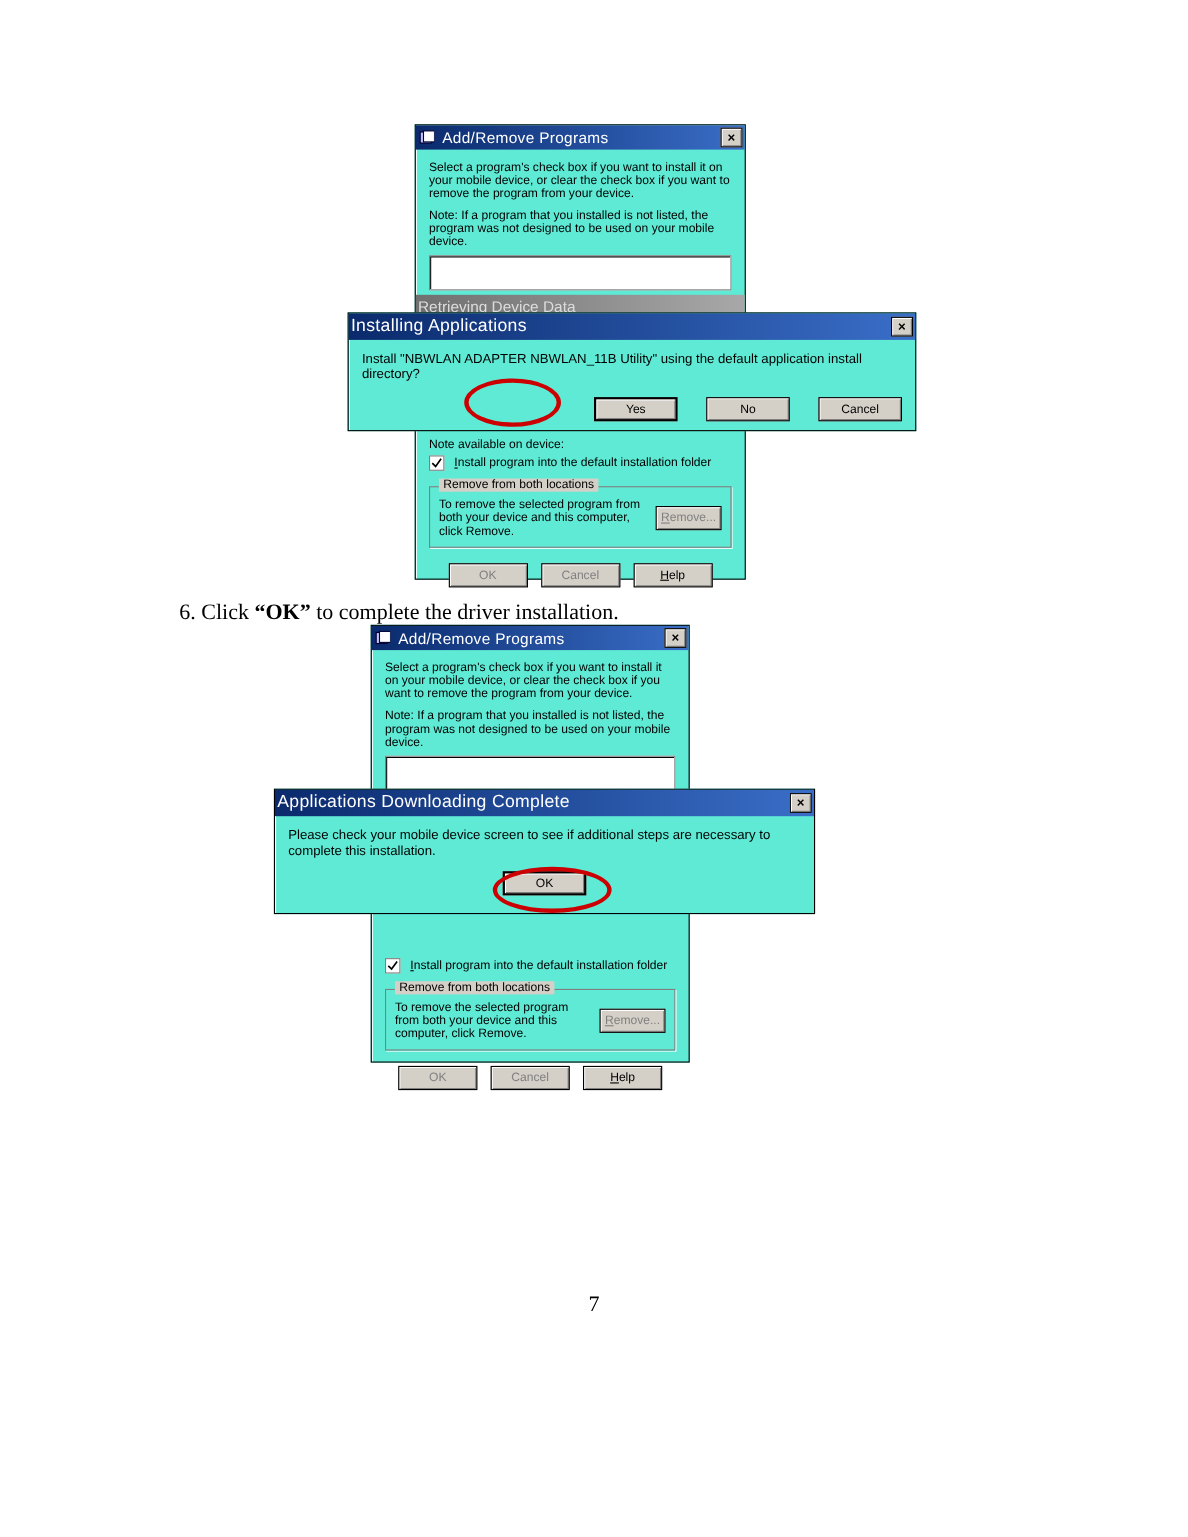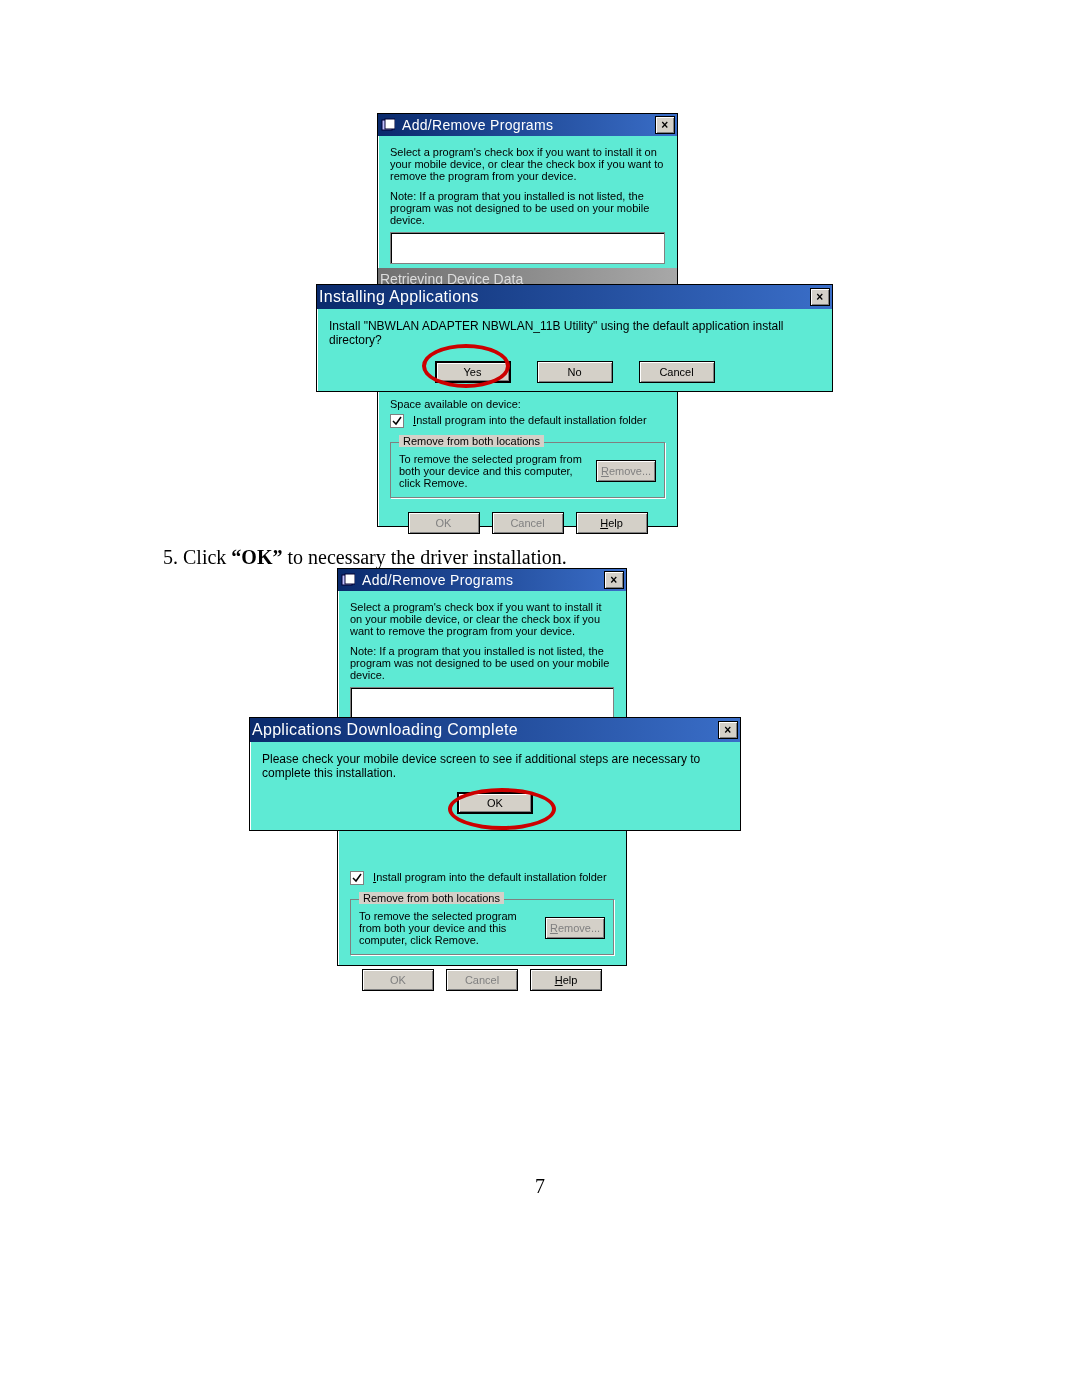--- a/index.html
+++ b/index.html
@@ -45,21 +45,21 @@
     <div class="sans" style="padding:10px 12px 0 12px">
       <div>Select a program's check box if you want to install it on your mobile device, or clear the check box if you want to remove the program from your device.</div>
       <div style="margin-top:8px">Note:  If a program that you installed is not listed, the program was not designed to be used on your mobile device.</div>
       <div class="listbox" style="height:30px;margin-top:6px"></div>
 
       <div class="inactive-title" style="margin:4px -12px 0 -12px">
         <span>Retrieving Device Data</span>
       </div>
 
       <div style="height:108px"></div>
-      <div>Space available on device:</div>
+      <div>Note available on device:</div>
       <div style="margin-top:4px">
         <span class="chk">
           <svg width="10" height="10">
               <polyline points="1,5 4,8 9,1" fill="none" stroke="#000" stroke-width="1.5"></polyline>
             </svg>
         </span>
         <span><span class="underline">I</span><span></span>nstall program into the default installation folder</span>
       </div>
       <div class="groupbox" style="margin-top:14px">
         <span class="group-legend">Remove from both locations</span>
@@ -76,31 +76,31 @@
     </div>
   </div>
 
   <div class="win-frame" style="left:316px;top:284px;width:515px;height:106px;z-index:5">
     <div class="titlebar big">
       <span class="titlebar-text">Installing Applications</span>
       <span class="close-btn">×</span>
     </div>
     <div class="sans" style="padding:10px 12px 0 12px;font-size:12px">
       <div>Install "NBWLAN ADAPTER NBWLAN_11B Utility" using the default application install directory?</div>
-      <div style="display:flex;justify-content:center;gap:26px;margin-top:14px">
+      <div style="display:flex;justify-content:flex-end;gap:26px;margin-top:14px">
         <span class="btn default" style="width:76px">Yes</span>
         <span class="btn" style="width:76px">No</span>
         <span class="btn" style="width:76px">Cancel</span>
       </div>
     </div>
   </div>
   <div class="red-ellipse" style="left:422px;top:344px;width:80px;height:36px;z-index:6"></div>
 
   <div class="instr" style="left:163px;top:546px">
-    <span>5.   Click </span><b>“OK”</b><span> to necessary the driver installation.</span>
+    <span>6.   Click </span><b>“OK”</b><span> to complete the driver installation.</span>
   </div>
 
   <div class="win-frame" style="left:337px;top:568px;width:288px;height:396px">
     <div class="titlebar">
       <span class="tb-icon">
         <svg width="14" height="14">
             <rect x="1" y="2" width="10" height="10" fill="#c0c0ff" stroke="#003"></rect>
             <rect x="4" y="1" width="10" height="10" fill="#fff" stroke="#003"></rect>
           </svg>
       </span>

